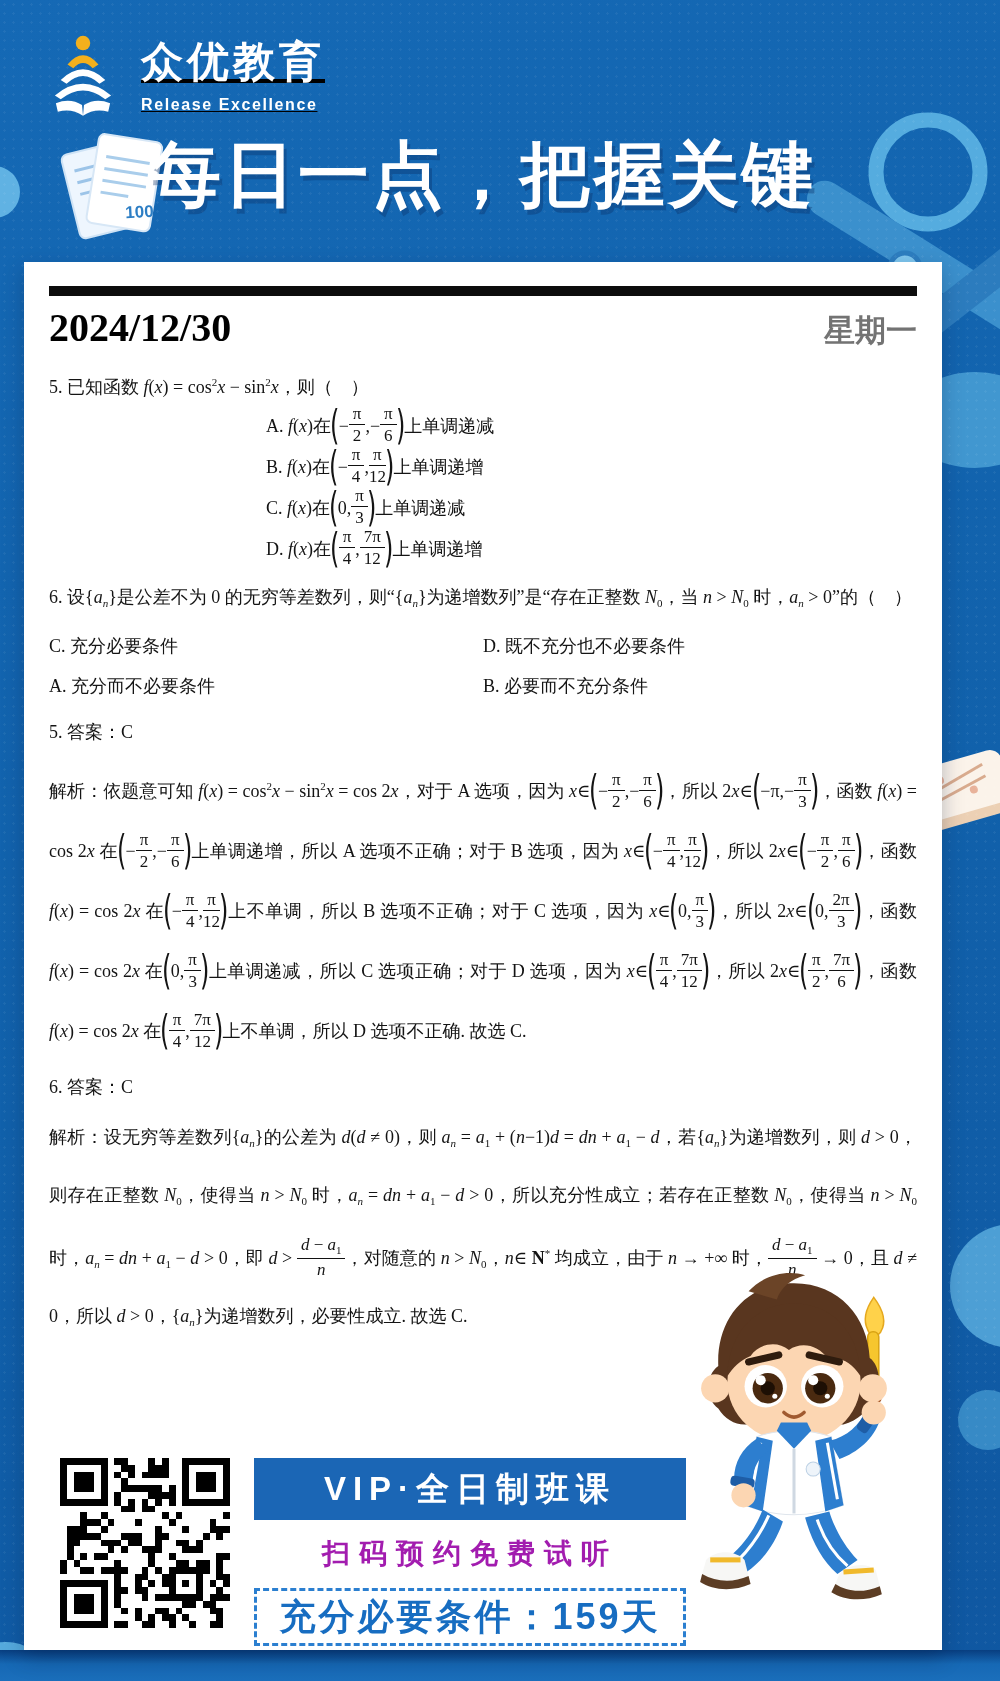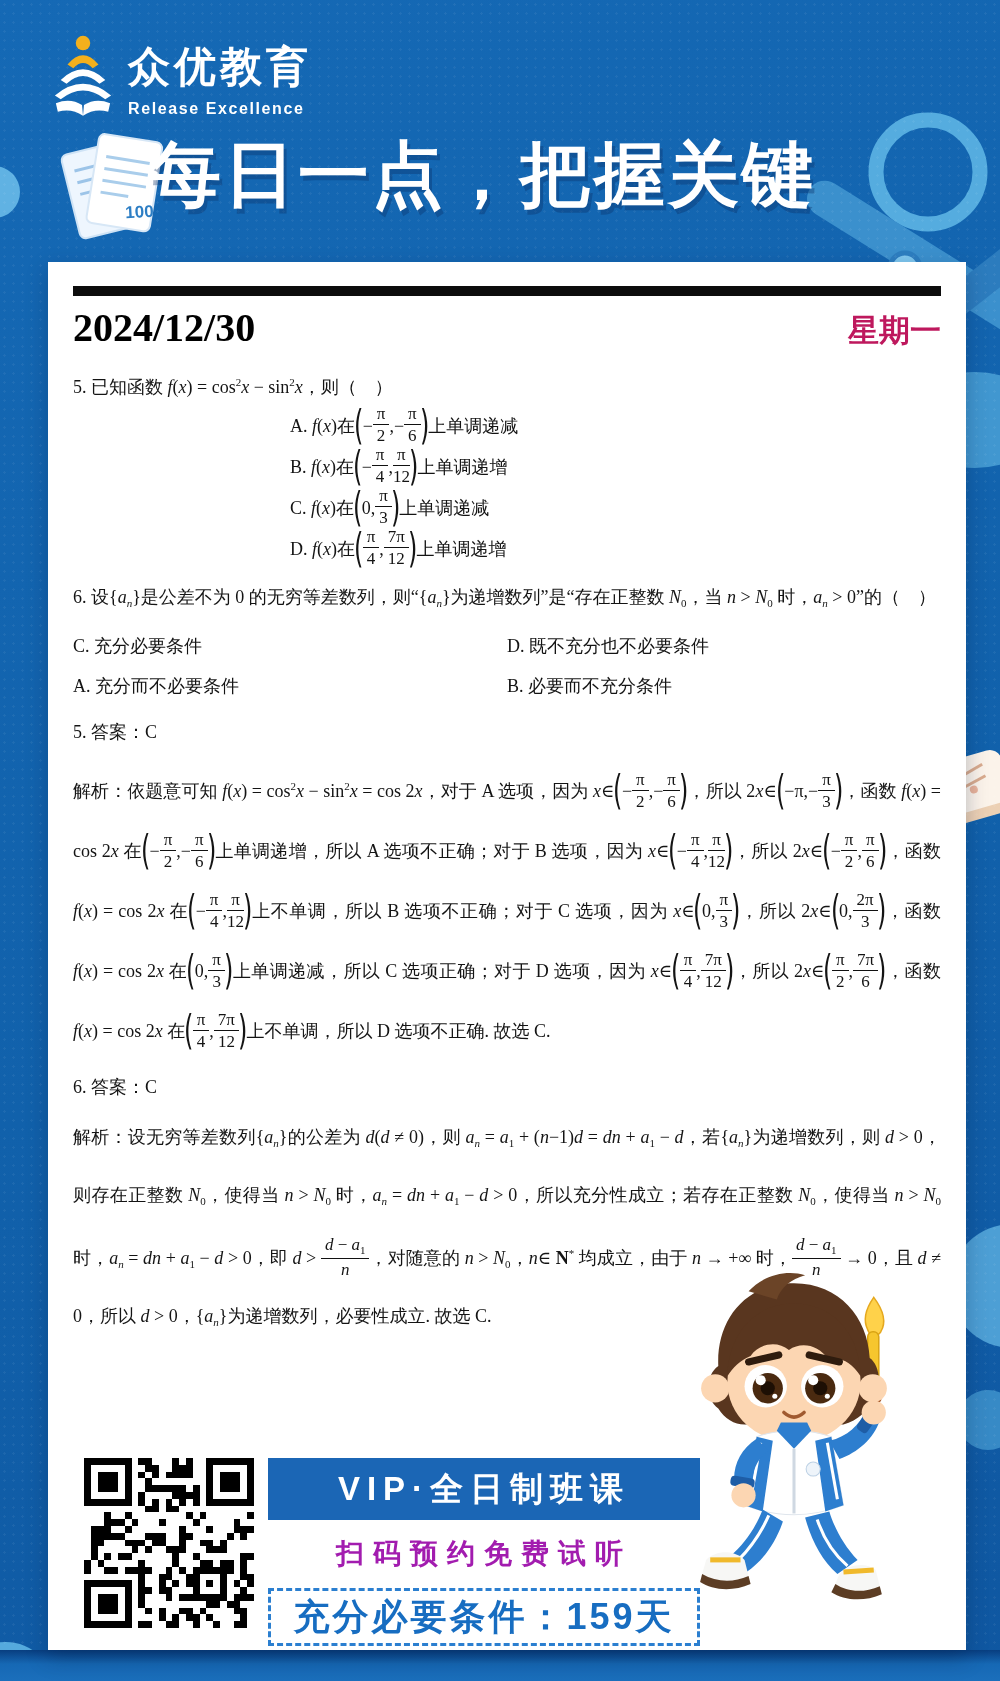--- a/index.html
+++ b/index.html
@@ -6,37 +6,37 @@
   .page{position:relative;width:1000px;height:1681px;overflow:hidden;
         background:linear-gradient(160deg,#1569b5 0%,#1161ab 55%,#0f57a1 100%);
         font-family:"Liberation Sans","DejaVu Sans",sans-serif;}
   .dots{position:absolute;inset:0;z-index:1;pointer-events:none;
         background-image:radial-gradient(rgba(255,255,255,.055) 1.2px,transparent 1.4px);
         background-size:9px 9px;}
   .deco{position:absolute;inset:0;z-index:1;}
 
   
   .hdr{position:absolute;top:34px;left:52px;right:42px;z-index:2;display:flex;justify-content:space-between;}
-  .logo{display:flex;align-items:flex-end;gap:14px;}
+  .logo{display:flex;align-items:center;gap:27px;text-decoration:underline;}
   .logo svg{display:block;}
   .brand-cn{font-size:42px;font-weight:800;color:#fff;letter-spacing:4px;line-height:1.15;}
   .brand-en{font-size:16px;font-weight:700;color:#fff;letter-spacing:1.6px;margin-top:9px;}
   .subject{font-family:"Liberation Serif","DejaVu Serif",serif;font-size:46px;font-weight:800;color:#fff;letter-spacing:3px;margin-top:20px;}
   .banner{position:absolute;top:128px;left:0;width:100%;z-index:2;}
   .banner h1{margin:0 0 0 150px;font-size:71px;font-weight:900;color:#fff;letter-spacing:3px;
              text-shadow:3px 5px 0 rgba(8,45,100,.35);}
   .papers{position:absolute;left:56px;top:130px;z-index:2;}
 
   
-  .card{position:absolute;left:48px;top:262px;width:918px;height:1388px;background:#fff;z-index:3;
+  .card{position:absolute;left:24px;top:262px;width:918px;height:1388px;background:#fff;z-index:3;
         padding:0 25px;box-sizing:border-box;box-shadow:0 8px 20px rgba(0,25,60,.28);}
   .rule{height:10px;background:#0d0d0d;margin:24px 0 8px;}
   .daterow{display:flex;justify-content:space-between;align-items:baseline;}
   .date{font-family:"Liberation Serif","DejaVu Serif",serif;font-weight:700;font-size:40px;color:#000;}
-  .weekday{font-size:31px;font-weight:800;color:#be185d;}
+  .weekday{font-size:31px;font-weight:800;color:#737373;}
 
   
   #content{margin-top:8px;font-family:"Liberation Serif","DejaVu Serif",serif;font-size:18px;color:#141414;}
   .blk.q{line-height:40px;margin-top:10px;}
   .blk.optf{display:flex;min-height:74px;align-items:center;flex-direction:column;}
   .optf .col{width:50%;white-space:nowrap;}
   .blk.q2{line-height:45px;margin-top:4px;text-align:justify;}
   .blk.opt{display:flex;line-height:40px;}
   .opt .col{width:50%;}
   .blk.ans{line-height:44px;margin-top:4px;}
@@ -46,21 +46,21 @@
   .fn{display:block;border-bottom:1.5px solid #111;padding:0 4px 1px;}
   .fd{display:block;padding-top:1px;}
   .bp{display:inline-block;vertical-align:middle;position:relative;top:-3px;font-size:40px;font-weight:400;
       line-height:.8;font-family:"DejaVu Sans",sans-serif;transform:scaleX(.6);margin:0 -4px;}
   #content sup{font-size:11px;vertical-align:7px;}
   #content sub{font-size:11px;vertical-align:-4px;}
   .v{font-family:"Liberation Serif","DejaVu Serif",serif;font-style:italic;}
   .bv{font-family:"Liberation Serif","DejaVu Serif",serif;font-weight:700;}
 
   
-  .footerrow{position:absolute;left:36px;top:1196px;display:flex;gap:14px;align-items:flex-start;}
+  .footerrow{position:absolute;left:36px;top:1196px;display:flex;gap:24px;align-items:flex-start;}
   .qr{width:170px;height:170px;display:block;}
   .fcol{width:432px;display:flex;flex-direction:column;gap:9px;}
   .vip{height:62px;background:#1b66b5;color:#fff;font-size:33px;font-weight:800;letter-spacing:7px;
        text-align:center;line-height:62px;}
   .scan{font-size:28px;font-weight:800;color:#a21caf;letter-spacing:9px;text-align:center;line-height:50px;}
   .count{border:3px dashed #2b7fd0;color:#176dc1;font-size:36px;font-weight:800;text-align:center;
          line-height:52px;letter-spacing:3px;}
 
   .mascot{position:absolute;left:688px;top:1266px;width:212px;height:400px;z-index:5;}
   .bottomseam{position:absolute;left:0;right:0;top:1650px;height:31px;z-index:2;

